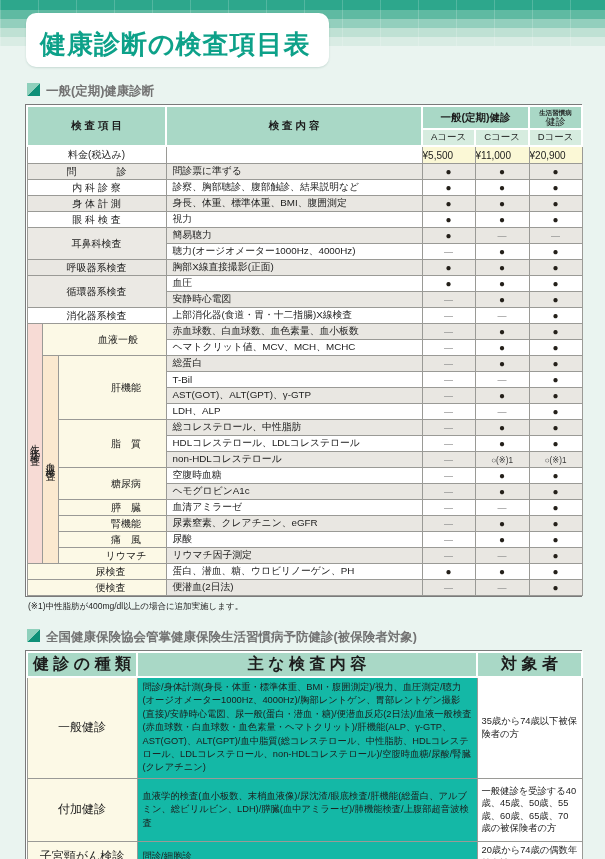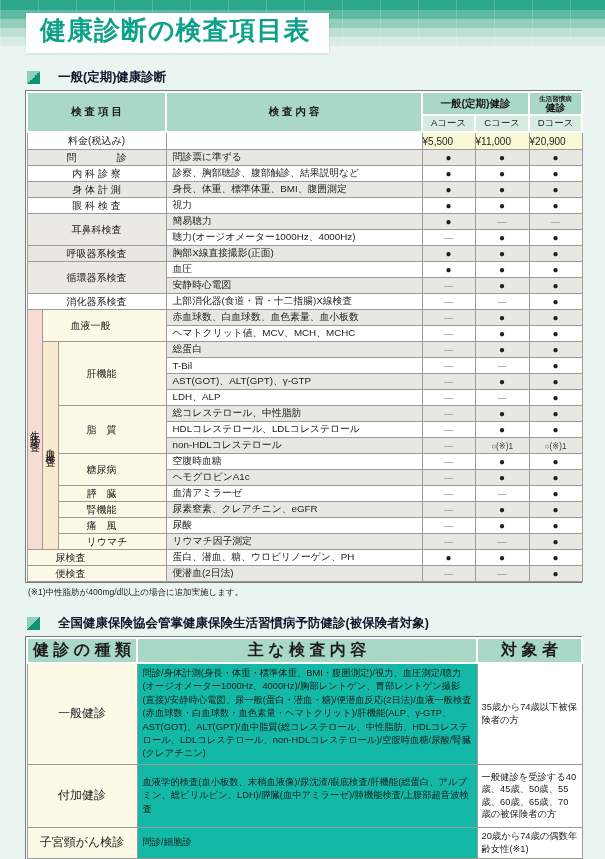--- a/index.html
+++ b/index.html
@@ -3,43 +3,43 @@
 <meta charset="utf-8">
 <style>
   html,body{margin:0;padding:0;}
   body{font-family:"Liberation Sans","DejaVu Sans",sans-serif;}
   .page{position:relative;width:605px;height:859px;background:#eaf4f0;overflow:hidden;}
   .stripes{position:absolute;left:0;top:0;width:605px;height:46px;
     background:
       repeating-linear-gradient(90deg, rgba(255,255,255,0.18) 0 1px, rgba(255,255,255,0) 1px 38px),
       linear-gradient(to bottom,#2da78c 0 10px,#5fbaa2 10px 19px,#93cfbd 19px 28px,#bfe1d4 28px 37px,#d9ece4 37px 46px);}
   .title-box{position:relative;z-index:2;display:inline-block;margin:13px 0 0 26px;background:#ffffff;
-    border-radius:0;padding:0 18px 5px 14px;box-shadow:0 1px 2px rgba(0,80,60,0.15);}
+    border-radius:10px;padding:14px 18px 5px 14px;box-shadow:0 1px 2px rgba(0,80,60,0.15);}
   .title-box h1{margin:0;font-size:26px;font-weight:bold;color:#0da189;letter-spacing:1px;}
-  .sec-title{display:flex;align-items:center;margin:16px 0 4px 27px;font-size:12.5px;font-weight:bold;color:#0f172a;gap:12px;}
+  .sec-title{display:flex;margin:16px 0 4px 27px;font-size:12.5px;font-weight:bold;color:#737373;}
   .sec-icon{width:13px;height:13px;margin-right:6px;background:linear-gradient(135deg,#8fd0bc 50%,#0f9078 50%);flex:0 0 auto;}
   .tbl-wrap{margin-left:25px;width:555px;border:1px solid #7a7a7a;background:#fff;}
   table{border-collapse:collapse;table-layout:fixed;width:555px;font-size:10px;color:#1c1c1c;}
   td,th{border:1px solid #9a9a96;padding:0 0;overflow:hidden;white-space:nowrap;}
   
   .t1 tr.hd1 th{height:21px;background:#a9d8c6;font-weight:bold;font-size:10.5px;border:2px solid #ffffff;}
   .t1 tr.hd2 th{height:15px;background:#d6ecdf;font-weight:normal;font-size:9.5px;border:2px solid #ffffff;}
   .th-life div.l1{font-size:6.5px;line-height:7px;font-weight:bold;}
-  .th-life div.l2{font-size:10px;line-height:11px;font-weight:bold;}
+  .th-life div.l2{font-size:10px;line-height:11px;font-weight:normal;}
   .t1 td{height:15px;}
   .t1 tr.pr td{height:16px;}
   .lab{text-align:center;font-size:10px;}
   .cont{text-align:left;padding-left:6px;font-size:9.8px;}
   .mk{text-align:center;font-size:10px;color:#24201a;}
   .mk.dash{color:#8a8a8a;font-size:9px;}
   .mk.circ{font-size:8.2px;color:#3a3a3a;}
   .g{background:#e9e7e2;}
   .w{background:#ffffff;}
   .lab-span{background:#ebe9e4;}
-  .lab-cream{background:#fcf9e6;text-align:left;padding-left:28px;}
+  .lab-cream{background:#fcf9e6;text-align:center;padding-left:28px;}
   .price{background:#fbf8d6;text-align:left;font-size:10px;}
   .band-pink{background:#f7dbd5;}
   .band-peach{background:#fbe9cf;}
   .vtext{writing-mode:vertical-rl;text-orientation:upright;text-align:center;letter-spacing:3px;font-size:10px;padding:2px 0;white-space:normal;}
   .note1{margin:4px 0 0 28px;font-size:8.5px;color:#222;}
   
   .t2 tr.hd th{height:23px;background:#a9d8c6;font-weight:bold;font-size:16px;border:2px solid #ffffff;}
   .t2 td{vertical-align:middle;}
   .t2 .type{background:#fcf9e6;text-align:center;font-size:12px;}
   .t2 .desc{font-size:9.3px;line-height:13.4px;padding:3px 5px;white-space:normal;text-align:left;background:#14b8a6;}

